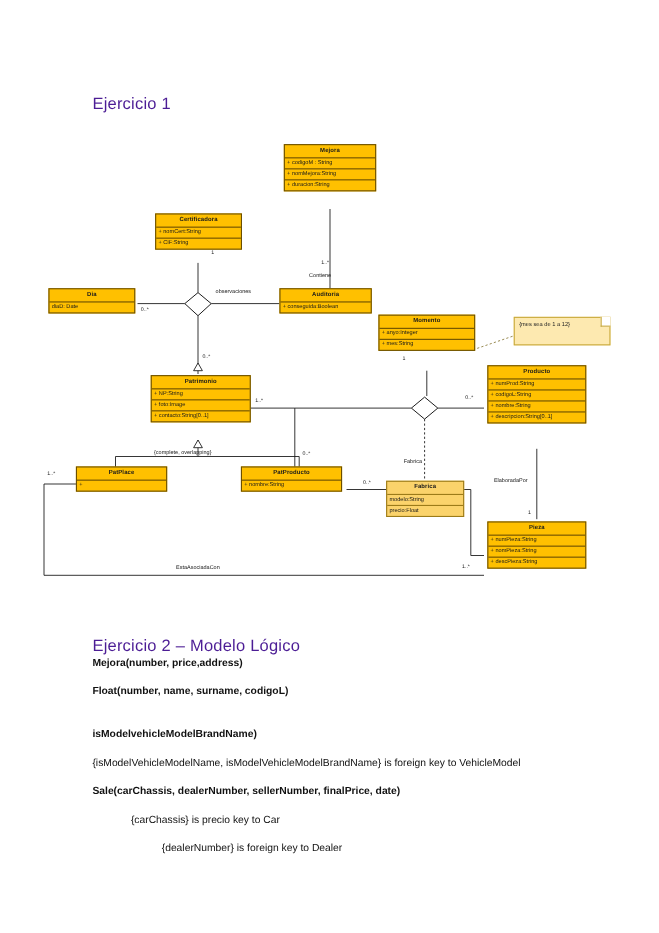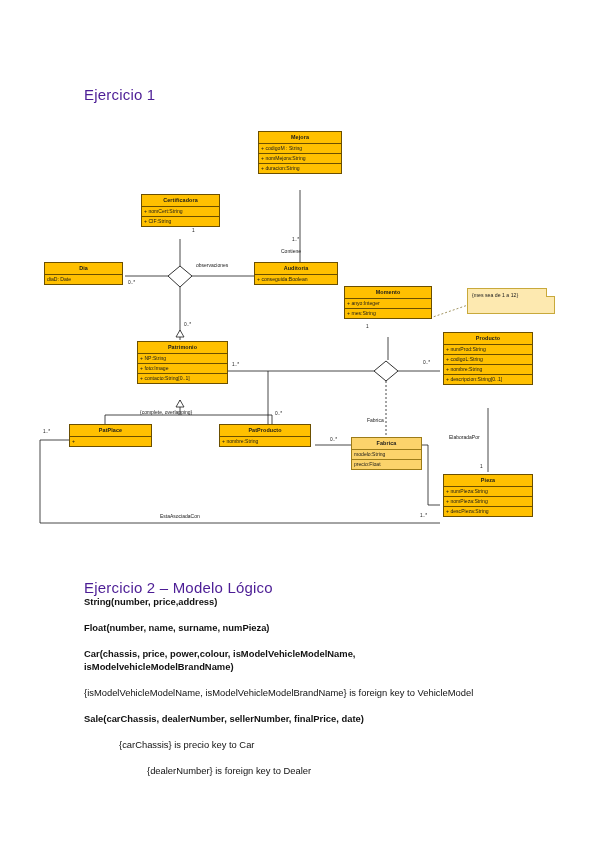--- a/index.html
+++ b/index.html
@@ -285,22 +285,21 @@
     <div class="mult" style="left:232px; top:362px;">1..*</div>
     <div class="mult" style="left:480px; top:464px;">1</div>
     <div class="mult" style="left:275px; top:411px;">0..*</div>
     <div class="mult" style="left:43px;  top:429px;">1..*</div>
     <div class="mult" style="left:420px; top:513px;">1..*</div>
     <div class="mult" style="left:330px; top:437px;">0..*</div>
   </div>
 
   <div class="heading" id="h-ej2">Ejercicio 2 – Modelo Lógico</div>
 
-  <div class="para bold" style="top:595px;"><span>String(</span><span class="u">number</span><span>, price,address)</span></div>
-  <div class="para bold" style="top:621px;"><span>Float(</span><span class="u">number</span><span>, name, surname, numPieza)</span></div>
-  <div class="para bold" style="top:647px;"><span>Car(</span><span class="u">chassis</span><span>, price, power,colour, isModelVehicleModelName,</span></div>
+  <div class="para bold" style="top:595px;"><span>Mejora(</span><span class="u">number</span><span>, price,address)</span></div>
+  <div class="para bold" style="top:621px;"><span>Float(</span><span class="u">number</span><span>, name, surname, codigoL)</span></div>
   <div class="para bold" style="top:660px;"><span>isModelvehicleModelBrandName)</span></div>
   <div class="para bold" style="top:712px;"><span>Sale(</span><span class="u">carChassis</span><span>, dealerNumber, sellerNumber, finalPrice, date)</span></div>
   <div class="para" style="top:686px;"><span>{isModelVehicleModelName, isModelVehicleModelBrandName} is foreign key to VehicleModel</span></div>
   <div class="para indent" style="top:738px;"><span>{carChassis} is precio key to Car</span></div>
   <div class="para indent" style="top:764px;margin-left:28px;"><span>{dealerNumber} is foreign key to Dealer</span></div>
 
 </div>
 
 </body></html>

